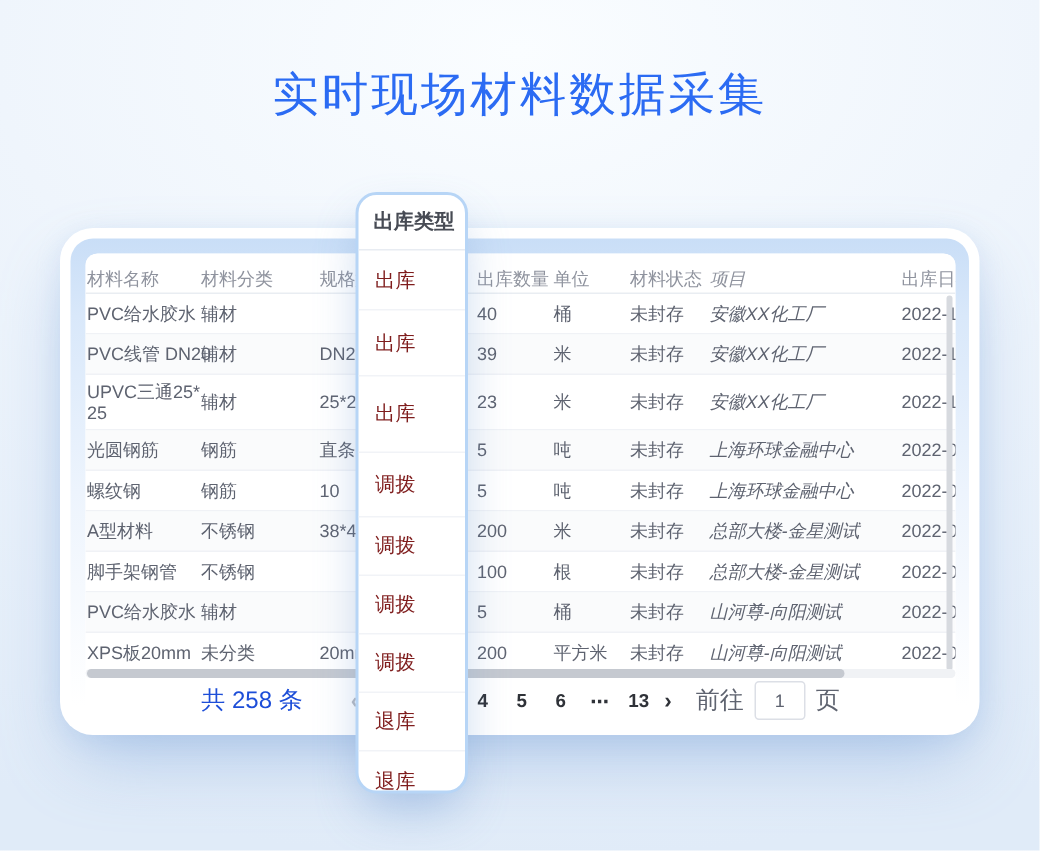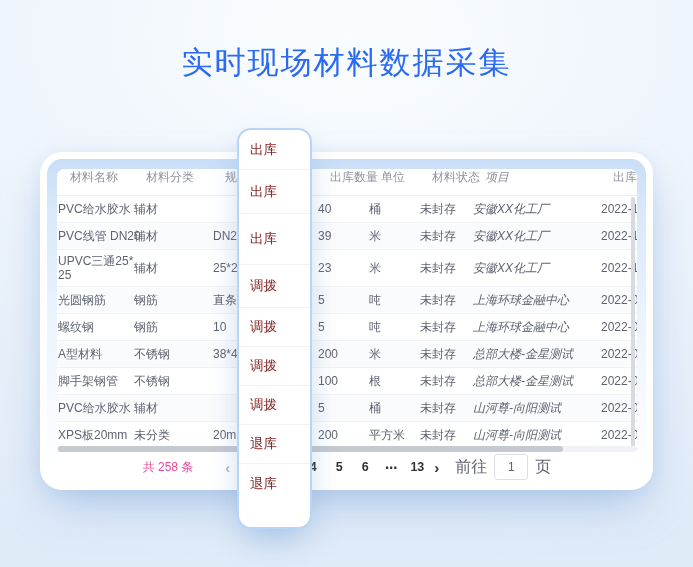--- a/index.html
+++ b/index.html
@@ -25,22 +25,22 @@
   .card-frame{
     position:absolute;left:7px;top:7px;right:7px;bottom:7px;border-radius:15px;
     background:linear-gradient(180deg,#c9def7 0%,#d9e8fa 16%,#edf4fd 52%,#ffffff 96%);
   }
   .content{
     position:absolute;left:10px;top:10px;width:580px;height:311px;
     background:#ffffff;border-radius:8px;overflow:hidden;font-size:12px;color:#5e6370;
   }
 
   
-  .thead{display:flex;height:26px;align-items:flex-start;color:#8f939e;background:#ffffff;
-         border-bottom:1px solid #e9edf2;white-space:nowrap;padding-left:12px;}
+  .thead{display:flex;height:26px;align-items:flex-end;color:#8f939e;background:#ffffff;
+         border-bottom:1px solid #e9edf2;white-space:nowrap;}
   .trow{display:flex;height:26px;align-items:center;border-bottom:1px solid #f0f2f6;
         white-space:nowrap;background:#ffffff;}
   .trow:nth-child(even){background:#fafbfc;}
   .trow:nth-child(3){height:36px;}
   .trow:nth-child(3) .col0{white-space:normal;word-break:break-all;line-height:14px;}
   .cell{flex:none;overflow:visible;}
   .col0{width:76px;padding-left:1px;}
   .col1{width:79px;}
   .col2{width:105px;}
   .col3{width:51px;}
@@ -52,21 +52,21 @@
   
   .vscroll{position:absolute;top:28px;right:2px;width:4px;height:250px;border-radius:2px;
            background:#d7dadf;}
   .hscroll{position:absolute;left:0;top:277px;width:580px;height:6px;border-radius:3px;
            background:#f0f2f5;}
   .hthumb{position:absolute;left:1px;top:0;width:505px;height:6px;border-radius:3px;background:#c5c9d0;}
 
   
   .footer{position:absolute;left:0;bottom:0;width:100%;height:26px;display:flex;
           align-items:center;justify-content:center;background:#ffffff;}
-  .total{font-size:12px;color:#ec4899;margin-right:32px;}
+  .total{font-size:16px;color:#1d4ed8;margin-right:32px;}
   .pg-prev{font-size:15px;font-weight:700;color:#b6b9c0;cursor:pointer;}
   .pager-spacer{width:70px;height:1px;}
   .pages{display:flex;align-items:center;}
   .pg-num{min-width:26px;text-align:center;font-size:12.5px;font-weight:700;color:#2f3238;cursor:pointer;}
   .pg-next{font-size:15px;font-weight:700;color:#2f3238;margin-left:4px;cursor:pointer;}
   .jump-label{font-size:16px;color:#5f6470;margin-left:16px;}
   .jump-label.suffix{margin-left:0;}
   .jump-input{width:28px;height:22px;margin:0 7px;border:1px solid #dcdfe6;border-radius:3px;
               text-align:center;font-size:12px;color:#5e6370;outline:none;background:#fff;
               font-family:"Liberation Sans","DejaVu Sans",sans-serif;}
@@ -224,20 +224,21 @@
           <span class="pg-next">›</span>
           <span class="jump-label">前往</span>
           <input class="jump-input" value="1" style="">
           <span class="jump-label suffix">页</span>
         </div>
       </div>
     </div>
   </div>
 
   <div class="float-panel">
+    <div class="fp-header">出库类型</div>
     <div id="fp-items">
         <div class="fp-item">出库</div>
         <div class="fp-item">出库</div>
         <div class="fp-item">出库</div>
         <div class="fp-item">调拨</div>
         <div class="fp-item">调拨</div>
         <div class="fp-item">调拨</div>
         <div class="fp-item">调拨</div>
         <div class="fp-item">退库</div>
         <div class="fp-item">退库</div>

